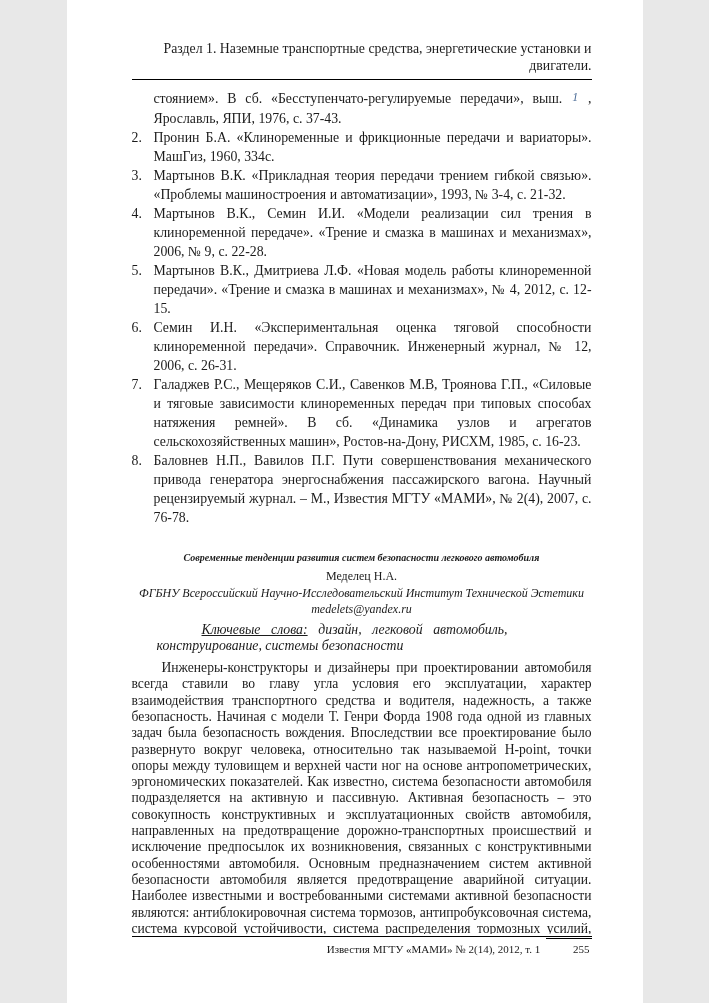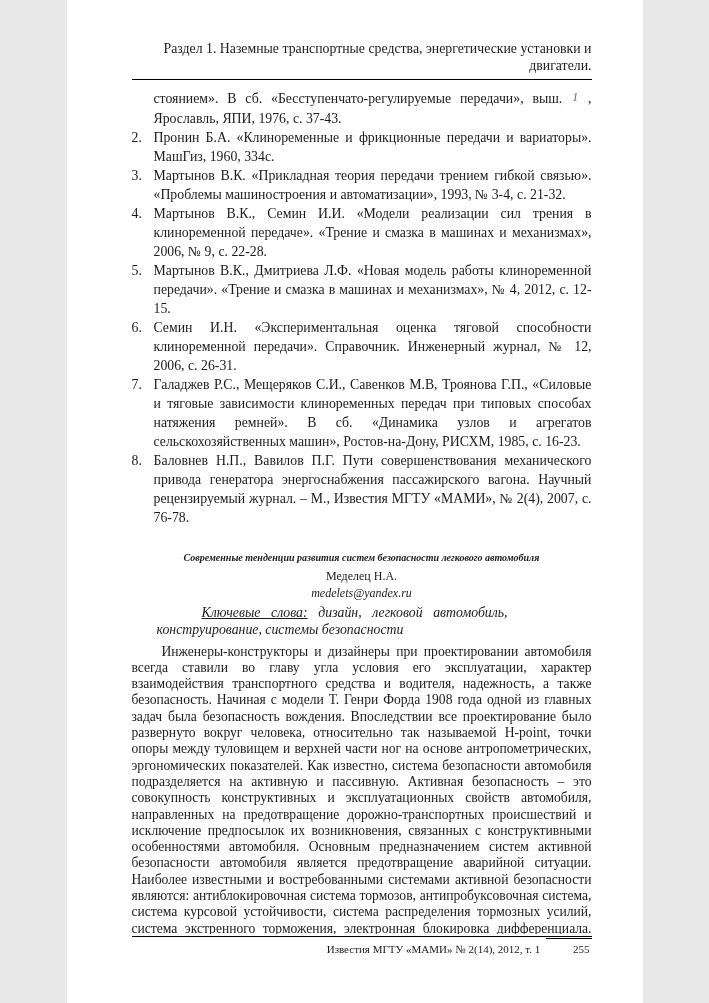--- a/index.html
+++ b/index.html
@@ -144,20 +144,21 @@
   <div class="ref-row">
     <span class="ref-num">8.</span>
     <span class="ref-text">Баловнев Н.П., Вавилов П.Г. Пути совершенствования механического привода генератора энергоснабжения пассажирского вагона. Научный рецензируемый журнал. – М., Известия МГТУ «МАМИ», № 2(4), 2007, с. 76-78.</span>
   </div>
 </div>
 
     <h1 class="article-title">Современные тенденции развития систем безопасности легкового автомобиля</h1>
 
     <div class="byline">
       <div class="author">Меделец Н.А.</div>
+      <div class="affiliation">ФГБНУ Всероссийский Научно-Исследовательский Институт Технической Эстетики</div>
       <div class="email">medelets@yandex.ru</div>
     </div>
 
 
     <p class="keywords"><span class="keywords-label">Ключевые слова:</span><span> дизайн, легковой автомобиль, конструирование, системы безопасности</span></p>
 
     <p class="body-text">Инженеры-конструкторы и дизайнеры при проектировании автомобиля всегда ставили во главу угла условия его эксплуатации, характер взаимодействия транспортного средства и водителя, надежность, а также безопасность. Начиная с модели Т. Генри Форда 1908 года одной из главных задач была безопасность вождения. Впоследствии все проектирование было развернуто вокруг человека, относительно так называемой H-point, точки опоры между туловищем и верхней части ног на основе антропометрических, эргономических показателей. Как известно, система безопасности автомобиля подразделяется на активную и пассивную. Активная безопасность – это совокупность конструктивных и эксплуатационных свойств автомобиля, направленных на предотвращение дорожно-транспортных происшествий и исключение предпосылок их возникновения, связанных с конструктивными особенностями автомобиля. Основным предназначением систем активной безопасности автомобиля является предотвращение аварийной ситуации. Наиболее известными и востребованными системами активной безопасности являются: антиблокировочная система тормозов, антипробуксовочная система, система курсовой устойчивости, система распределения тормозных усилий, система экстренного торможения, электронная блокировка дифференциала. Имеются также вспомогательные системы активной безопасности (ассистенты), предназначенные для помощи водителю в трудных с точки зрения вождения ситуациях. К таким системам относятся: парктроник; адаптивный круиз-контроль; система помощи при спуске; система помощи при подъёме; электромеханический стояночный тормоз. Пассивная безопасность – совокупность конструктивных и эксплуатационных свойств автомобиля, направленных на снижение тяжести дорожно-транспортного происшествия. Включает в себя, помимо прочего:</p>
 
   </div>
 

